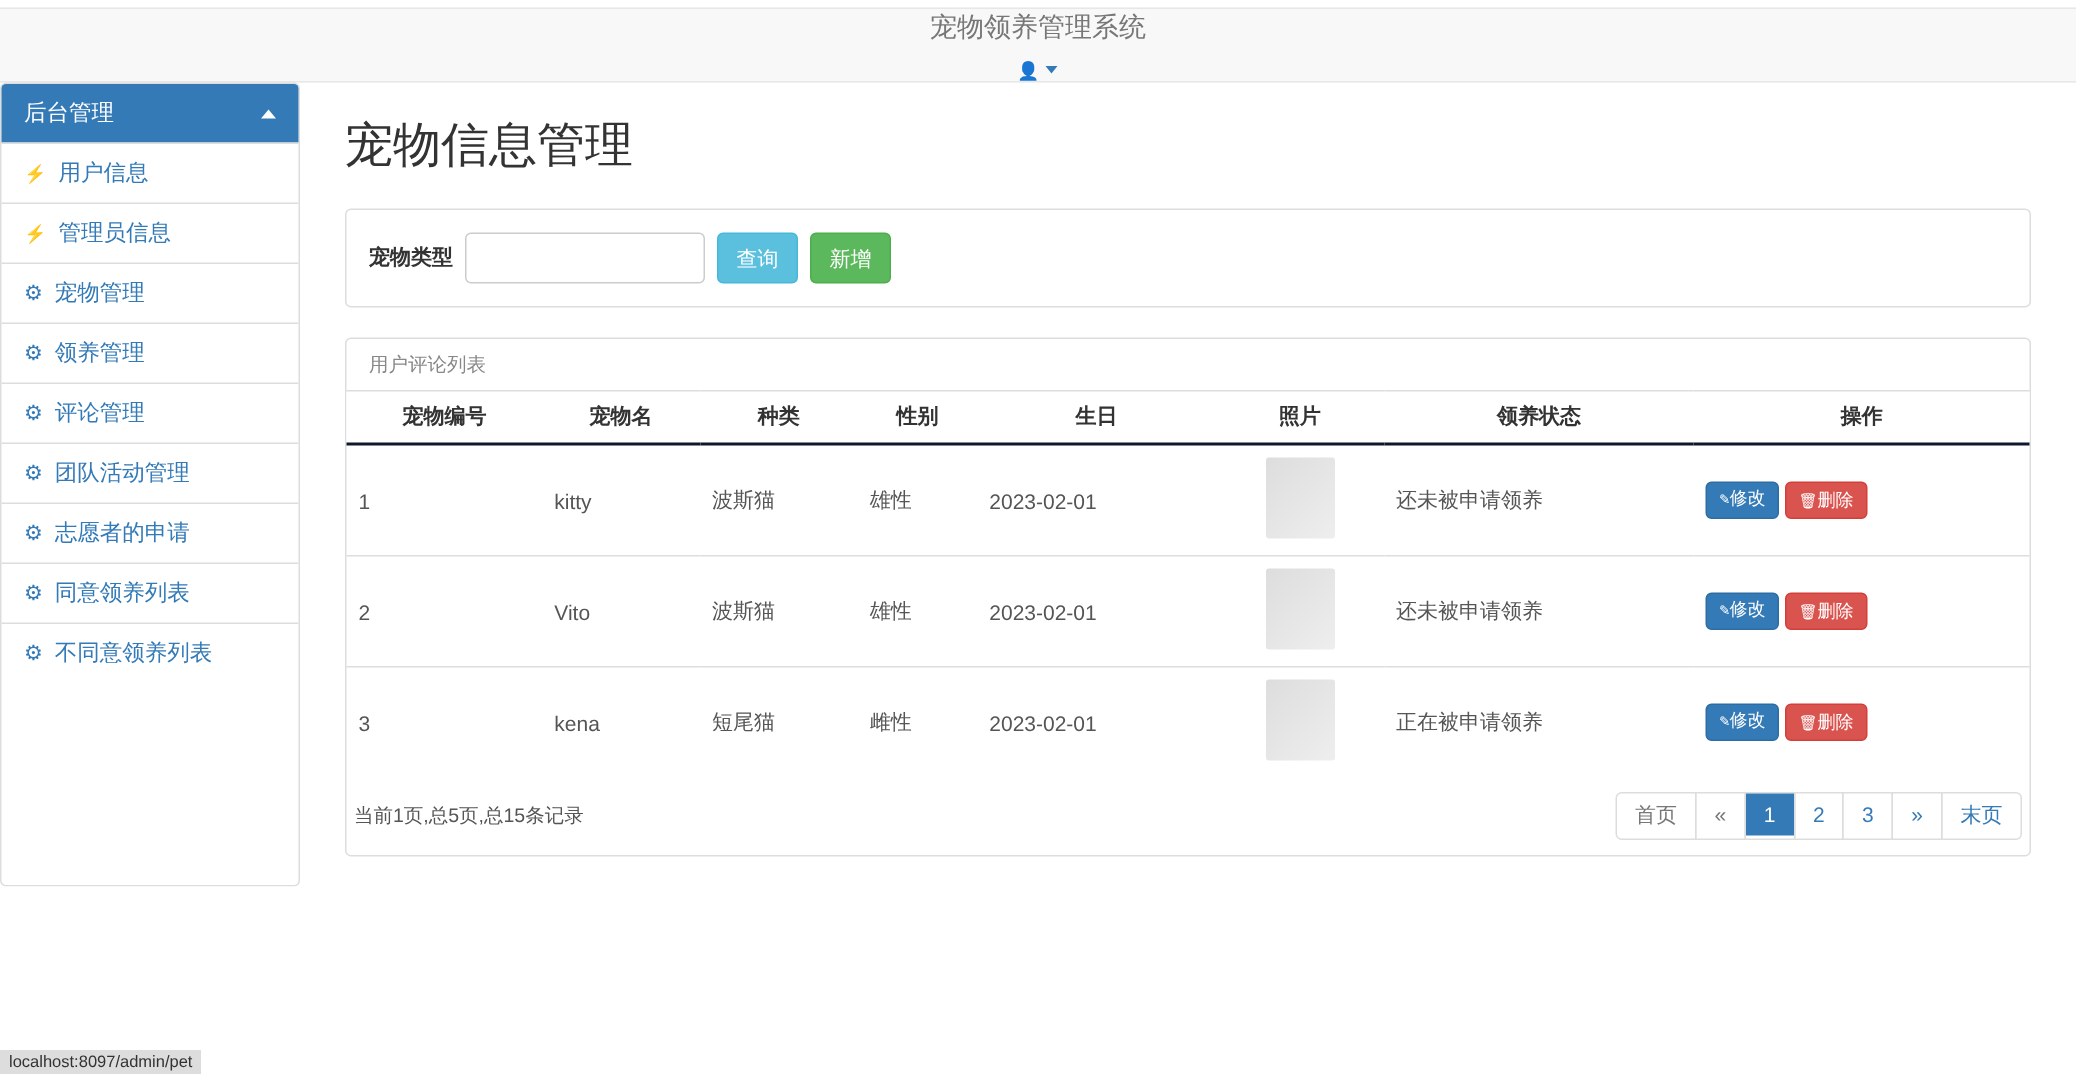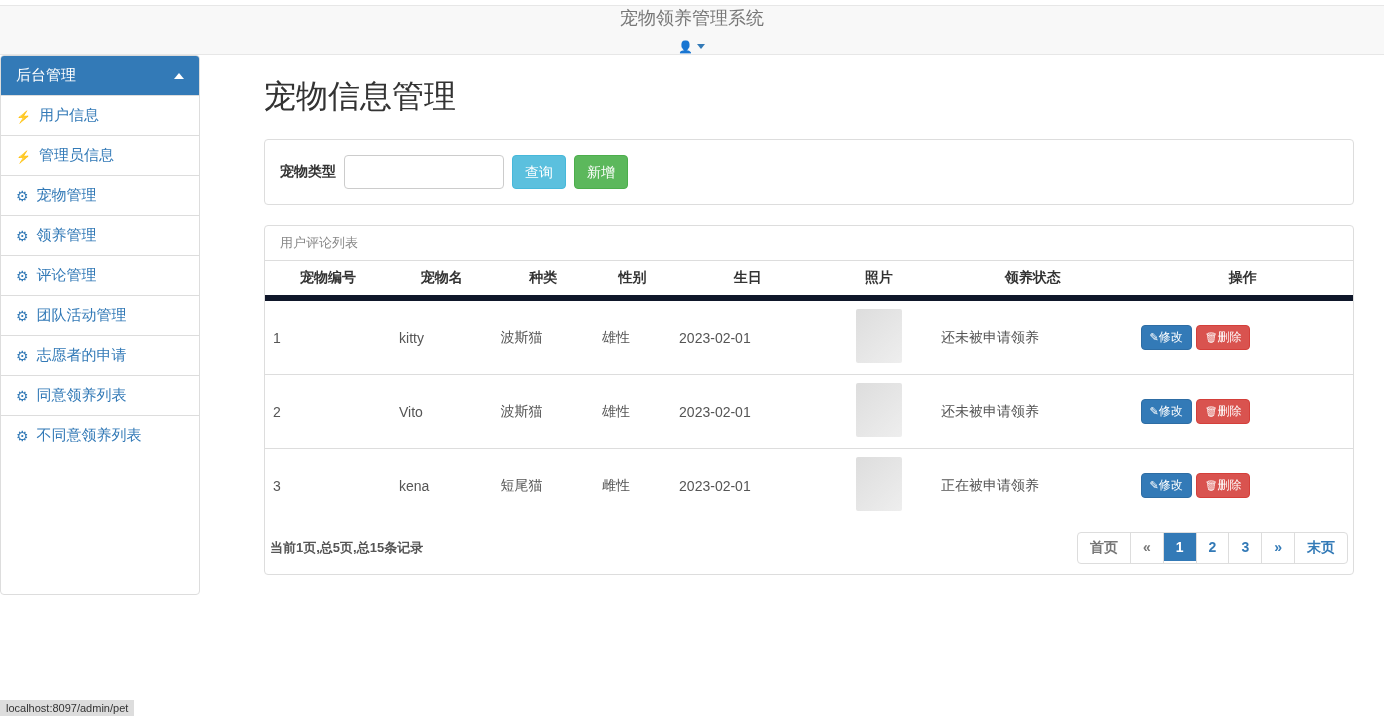--- a/index.html
+++ b/index.html
@@ -2,51 +2,51 @@
 <html><head>
   <meta charset="utf-8">
   <style>
     * { box-sizing: border-box; margin: 0; padding: 0; }
     body { font-family: "Helvetica Neue", Helvetica, Arial, sans-serif; font-size: 14px; color: #333; background: #fff; }
     
     .navbar { border-bottom: 1px solid #e7e7e7; background: #f8f8f8; height: 50px; display: flex; align-items: center; justify-content: space-between; padding: 0 15px; border-top: 1px solid #e7e7e7; margin-top: 5px; flex-direction: column; }
     .navbar-brand { color: #777; font-size: 18px; }
     .navbar-user { color: #337ab7; display: flex; align-items: center; gap: 4px; cursor: pointer; }
     
-    .container { display: flex; gap: 34px; }
+    .container { display: flex; }
     
     .sidebar { width: 200px; padding: 0; border: 1px solid #ddd; border-radius: 4px; margin: 0; }
     .sidebar-header { background: #337ab7; color: #fff; padding: 10px 15px; display: flex; justify-content: space-between; align-items: center; font-size: 15px; border-radius: 3px 3px 0 0; cursor: pointer; }
     .sidebar-item { padding: 10px 15px; border-top: 1px solid #ddd; color: #337ab7; display: flex; align-items: center; gap: 8px; cursor: pointer; font-size: 15px; }
     
     .main { flex: 1; padding: 20px 30px; }
     .page-title { font-size: 32px; font-weight: 500; margin-bottom: 20px; color: #333; }
     
     .panel { border: 1px solid #ddd; border-radius: 4px; padding: 15px; margin-bottom: 20px; }
     .panel .filter-row { display: flex; align-items: center; gap: 8px; }
     .panel label { font-weight: bold; }
     .panel input[type="text"] { border: 1px solid #ccc; border-radius: 4px; padding: 6px 10px; width: 160px; height: 34px; }
     
     .btn { display: inline-block; padding: 6px 12px; font-size: 14px; border-radius: 4px; border: 1px solid transparent; cursor: pointer; color: #fff; line-height: 1.42857143; }
     .btn-info { background: #5bc0de; border-color: #46b8da; }
     .btn-success { background: #5cb85c; border-color: #4cae4c; }
-    .btn-primary-sm { background: #337ab7; border-color: #2e6da4; padding: 3px 8px; font-size: 12px; }
+    .btn-primary-sm { background: #337ab7; border-color: #2e6da4; padding: 3px 8px; font-size: 12px; font-family: Liberation Mono, monospace; }
     .btn-danger-sm { background: #d9534f; border-color: #d43f3a; padding: 1px 8px; font-size: 12px; }
     .btn-sm-group { display: flex; gap: 4px; }
     
     .list-panel { border: 1px solid #ddd; border-radius: 4px; }
     .list-panel-title { padding: 8px 15px; color: #888; font-size: 13px; }
     
     table { width: 100%; border-collapse: collapse; }
-    th { border-top: 1px solid #ddd; border-bottom: 6px solid #0f172a; padding: 8px; text-align: center; font-weight: bold; background: #fff; }
+    th { border-top: 1px solid #ddd; border-bottom: 2px solid #0f172a; padding: 8px; text-align: center; font-weight: bold; background: #fff; }
     td { border-top: 1px solid #ddd; padding: 8px; vertical-align: middle; color: #555; }
     td.photo-cell { text-align: center; }
     .photo-placeholder { width: 46px; height: 54px; display: inline-block; background: linear-gradient(135deg, #ddd, #eee); border-radius: 2px; }
     
-    .table-footer { padding: 10px 5px; display: flex; justify-content: space-between; align-items: center; flex-wrap: wrap; font-weight: bold; }
+    .table-footer { padding: 10px 5px; display: flex; justify-content: space-between; align-items: center; flex-wrap: wrap; }
     .page-info { color: #555; font-size: 13px; }
     
     .pagination { display: flex; list-style: none; gap: 0; }
     .pagination li { border: 1px solid #ddd; margin-left: -1px; }
     .pagination li a { display: block; padding: 6px 12px; color: #337ab7; cursor: pointer; text-decoration: none; }
     .pagination li.active a { background: #337ab7; color: #fff; border-color: #337ab7; }
     .pagination li.disabled a { color: #777; cursor: not-allowed; }
     .pagination li:first-child { border-radius: 4px 0 0 4px; }
     .pagination li:last-child { border-radius: 0 4px 4px 0; text-align: right; }
     

